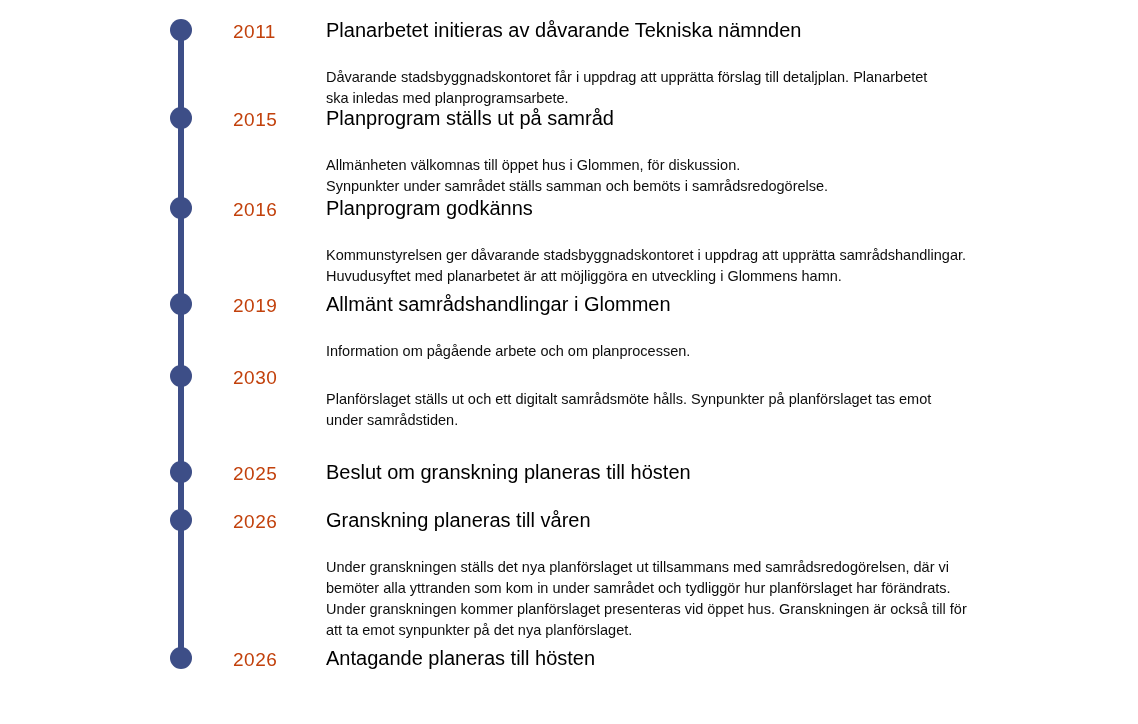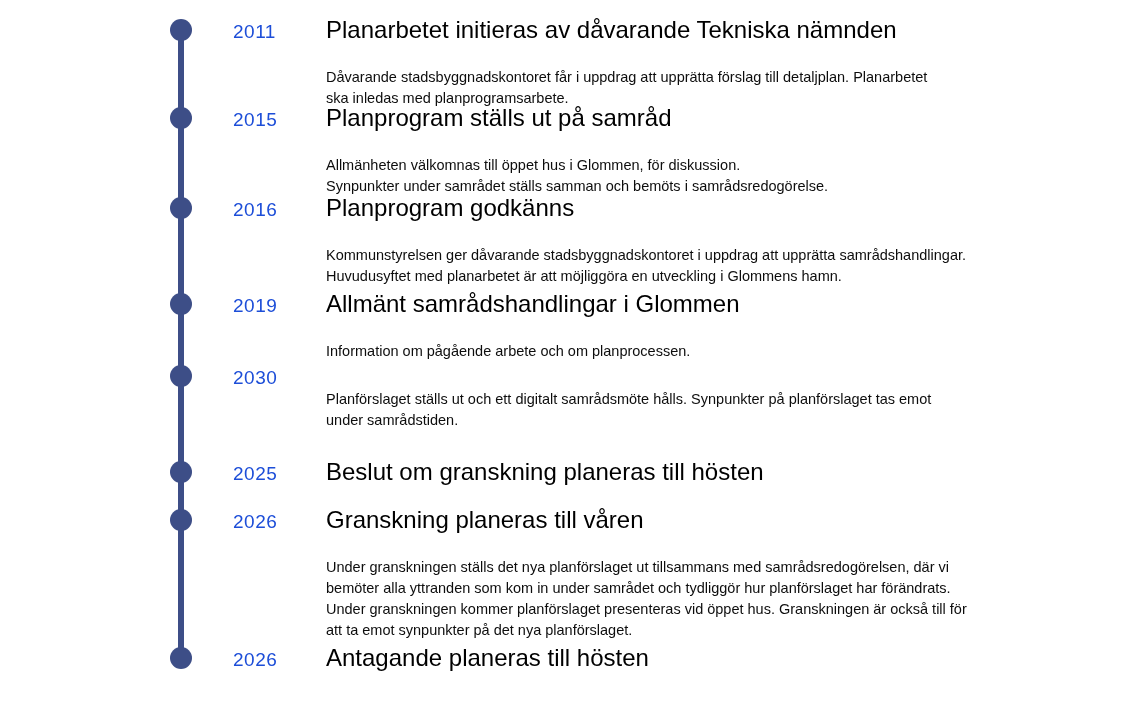--- a/index.html
+++ b/index.html
@@ -36,31 +36,31 @@
     height: 22px;
     border-radius: 50%;
     background: var(--accent, #3d4e87);
   }
   .year {
     position: absolute;
     left: 233px;
     top: 3px;
     font-size: 19px;
     line-height: 22px;
-    color: #1d4ed8;
+    color: #c2410c;
     letter-spacing: 0.5px;
   }
   .content {
     position: absolute;
     left: 326px;
     top: 0;
     width: 695px;
   }
   .title {
-    font-size: 24px;
+    font-size: 20px;
     line-height: 24px;
     color: #000000;
   }
   .desc {
     margin-top: 25px;
     font-size: 14.5px;
     line-height: 21px;
     color: #0d0d0d;
     white-space: pre-line;
   }

